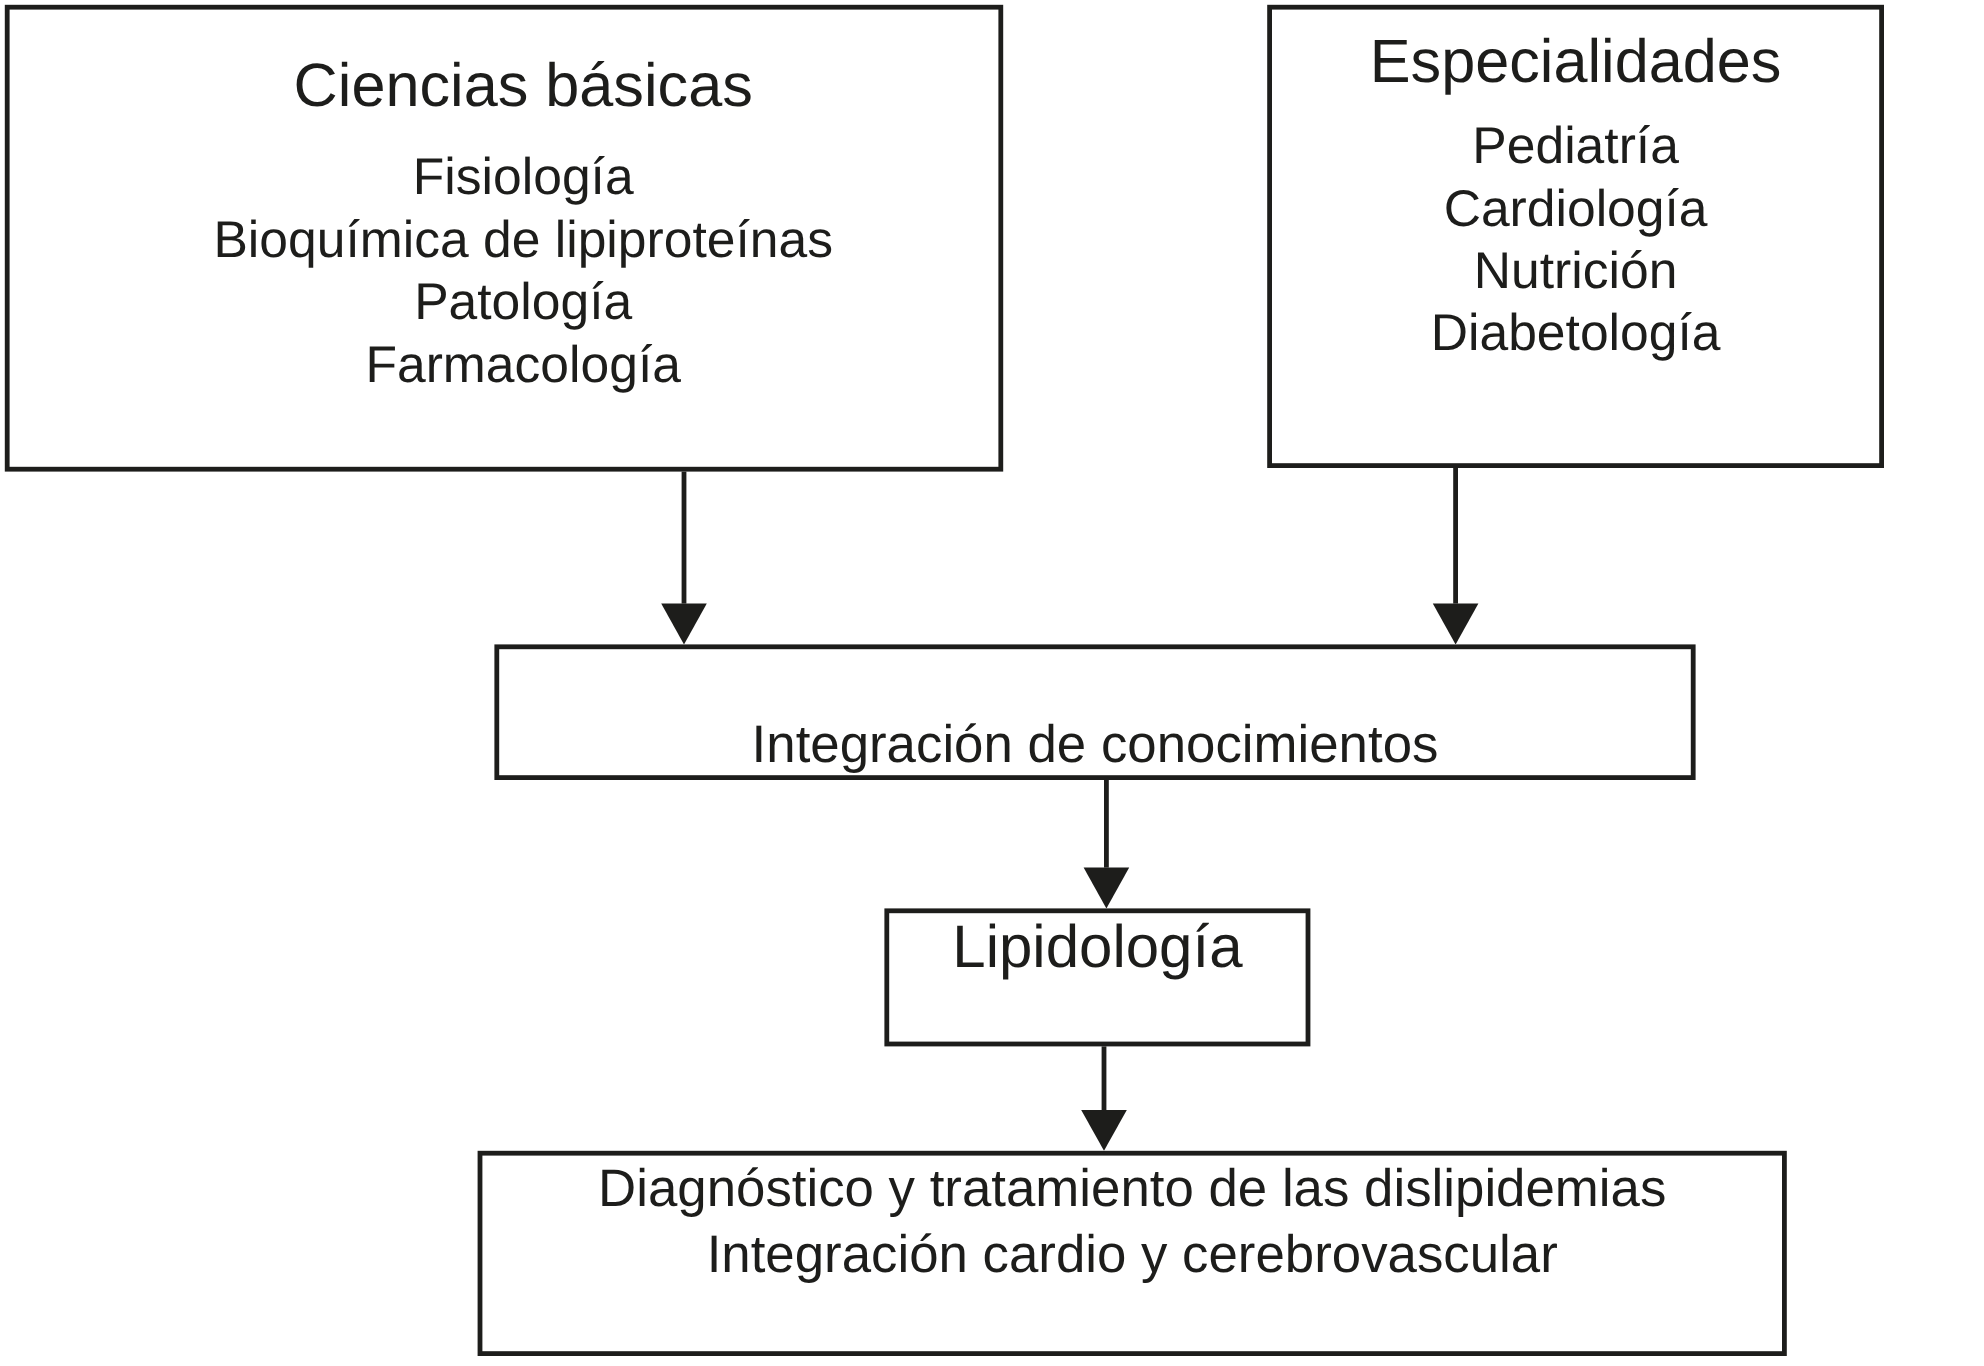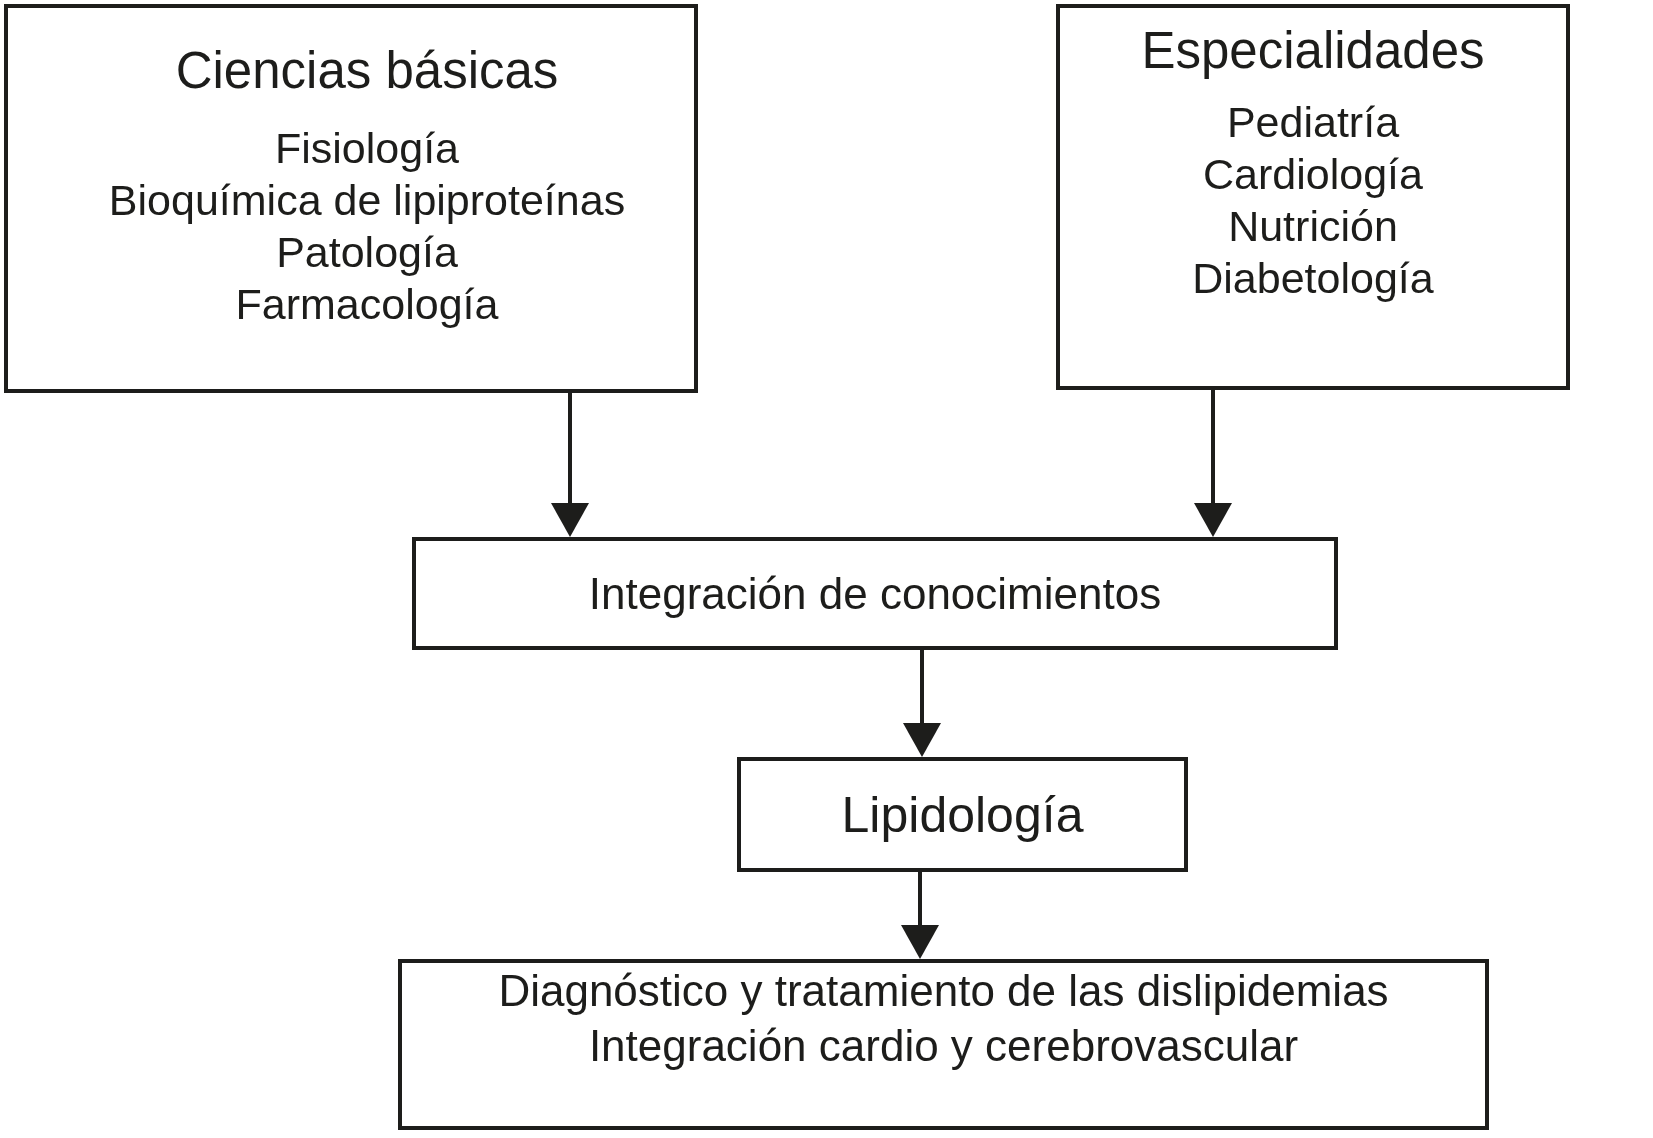--- a/index.html
+++ b/index.html
@@ -18,30 +18,30 @@
     border: 4px solid #1d1d1b;
     background: #ffffff;
     display: flex;
     flex-direction: column;
     align-items: center;
     text-align: center;
   }
   .box-title { font-size: 51px; line-height: 58px; }
   .box-item  { font-size: 43px; line-height: 52px; }
 
-  #box-basic       { left: 4px;    top: 4px;   width: 694px;  height: 389px; padding-top: 34px; padding-left: 32px; }
+  #box-basic       { left: 4px;    top: 4px;   width: 832px;  height: 389px; padding-top: 34px; padding-left: 32px; }
   #box-basic .box-title { margin-bottom: 22px; }
 
   #box-specialties { left: 1056px; top: 4px;   width: 514px;  height: 386px; padding-top: 14px; }
   #box-specialties .box-title { margin-bottom: 16px; }
 
-  #box-integration { left: 412px;  top: 537px; width: 926px;  height: 113px; justify-content: center; }
+  #box-integration { left: 412px;  top: 537px; width: 1001px;  height: 113px; justify-content: flex-end; }
   #box-integration .box-label { font-size: 44px; line-height: 50px; }
 
-  #box-lipidology  { left: 737px;  top: 757px; width: 451px;  height: 115px; justify-content: center; }
+  #box-lipidology  { left: 737px;  top: 757px; width: 355px;  height: 115px; }
   #box-lipidology .box-label { font-size: 50px; line-height: 56px; }
 
   #box-outcome     { left: 398px;  top: 959px; width: 1091px; height: 171px; justify-content: flex-start; }
   #box-outcome .box-line { font-size: 44px; line-height: 55px; }
 
   .arrow {
     position: absolute;
     width: 38px;
     display: flex;
     flex-direction: column;

